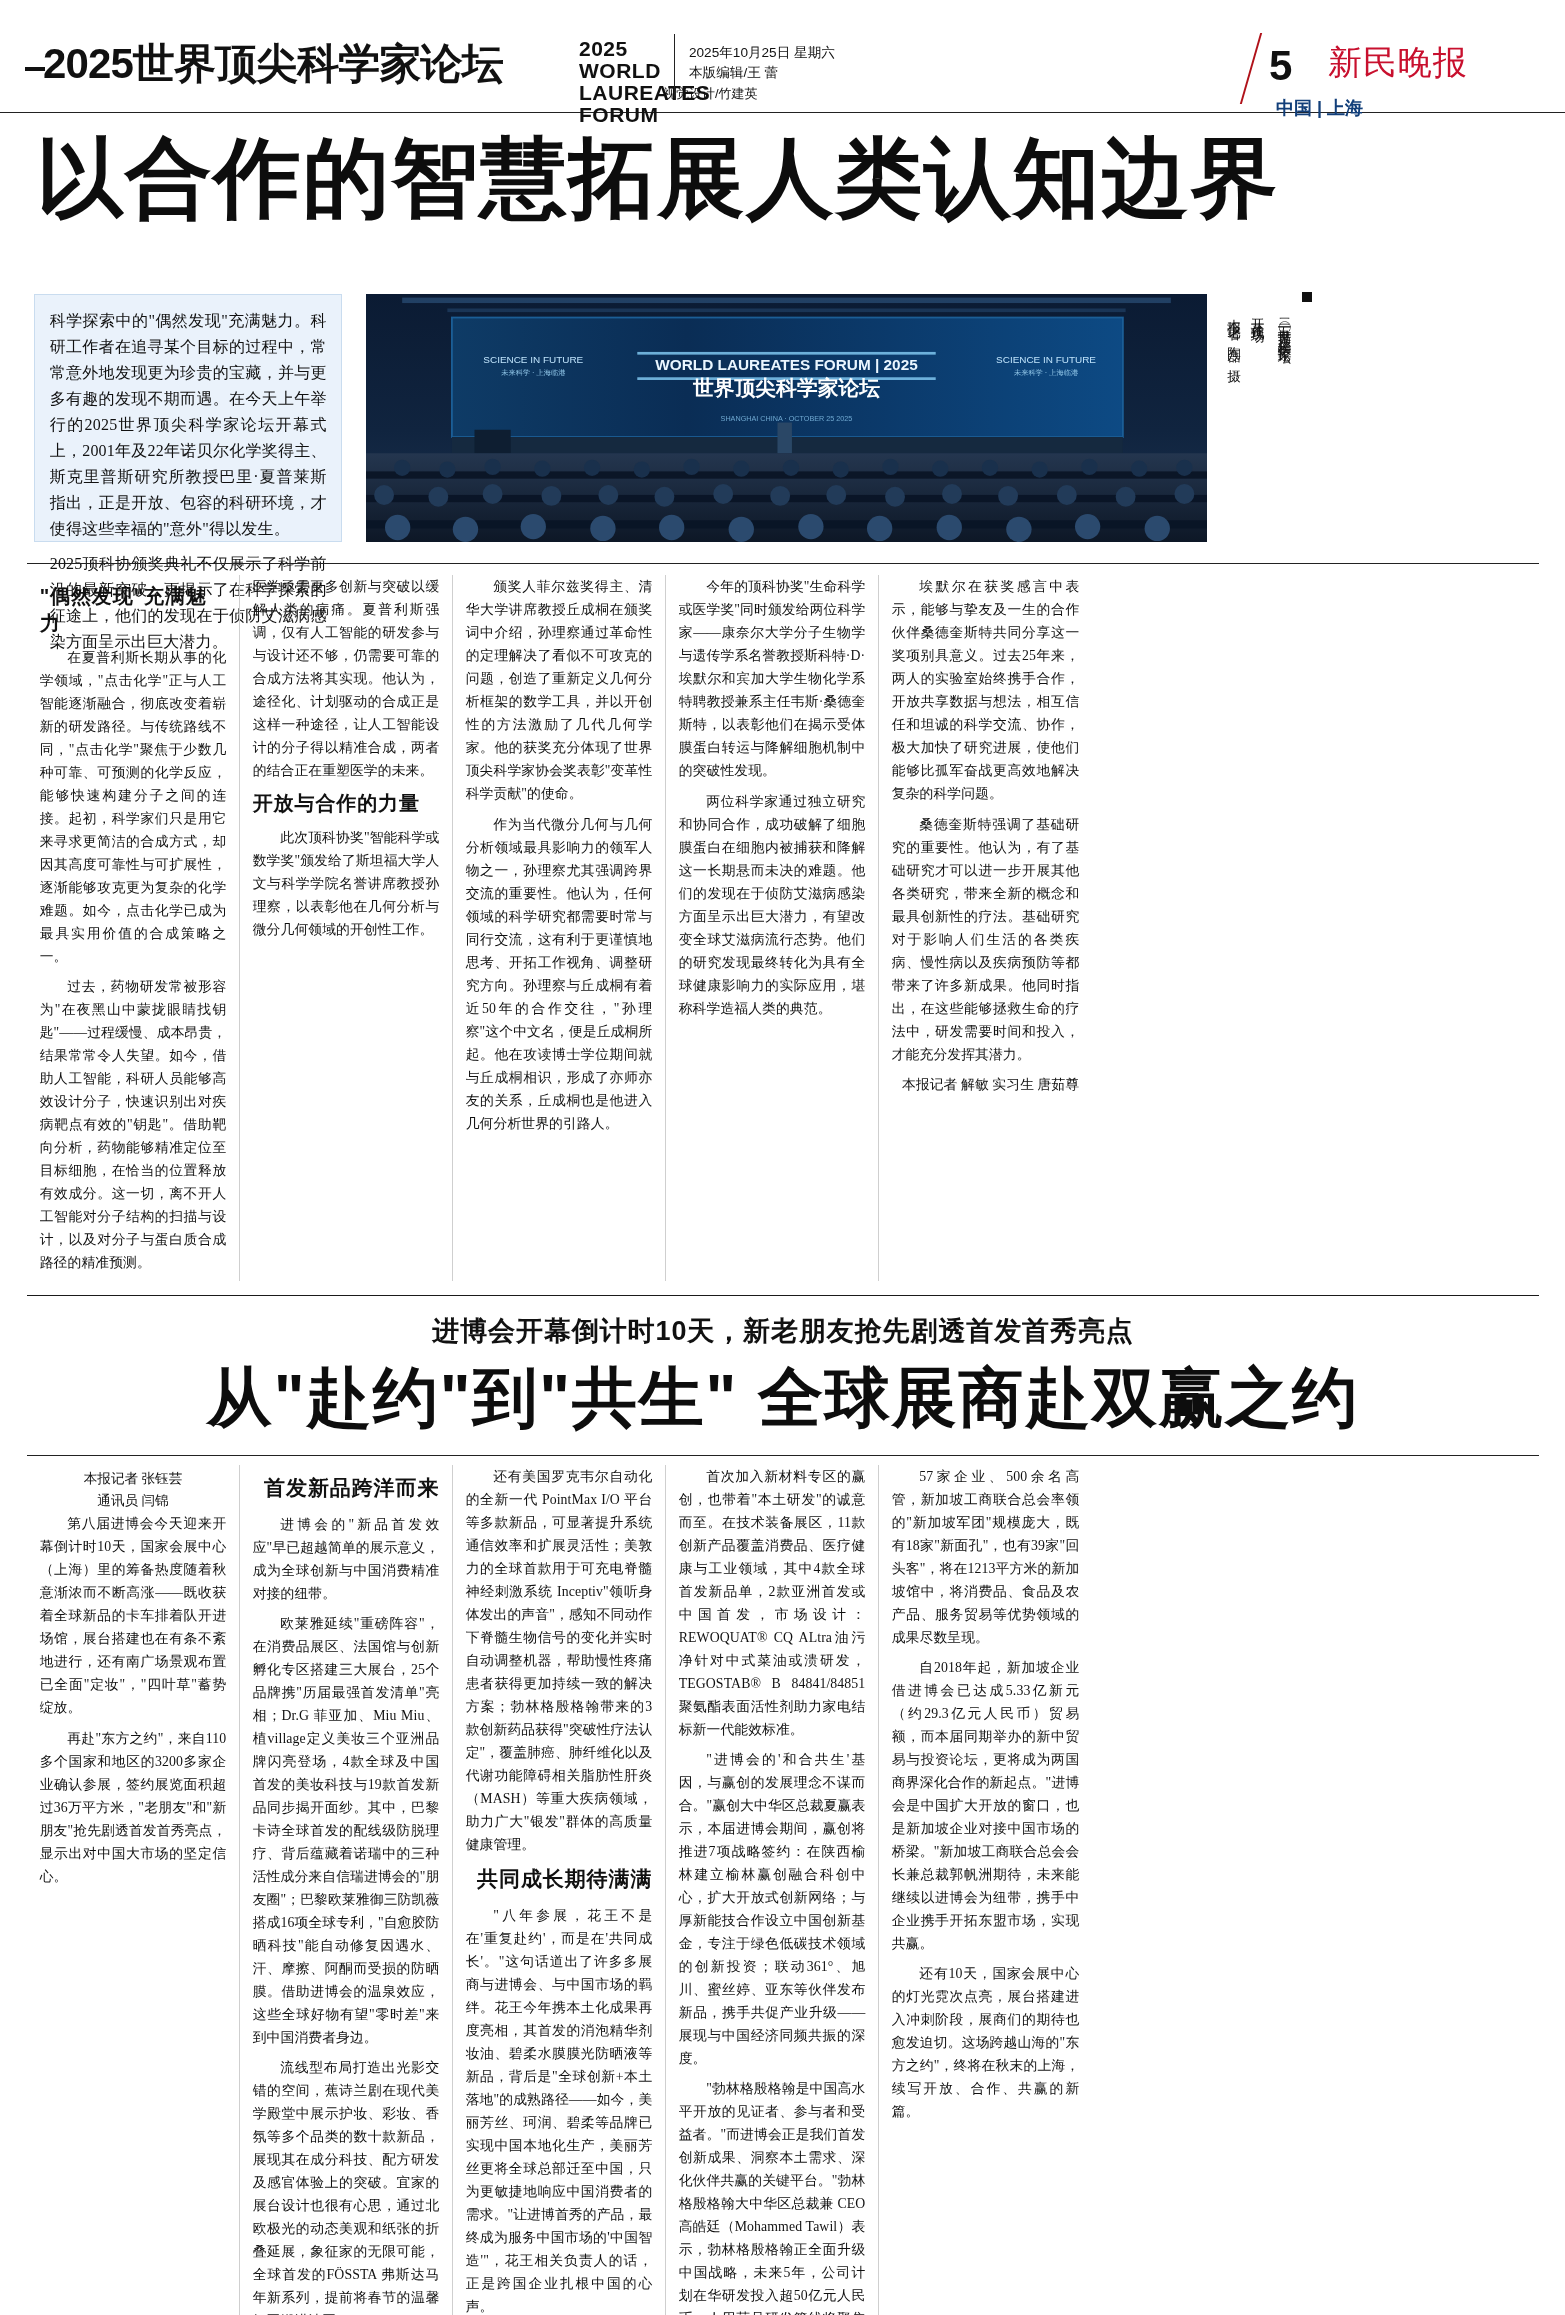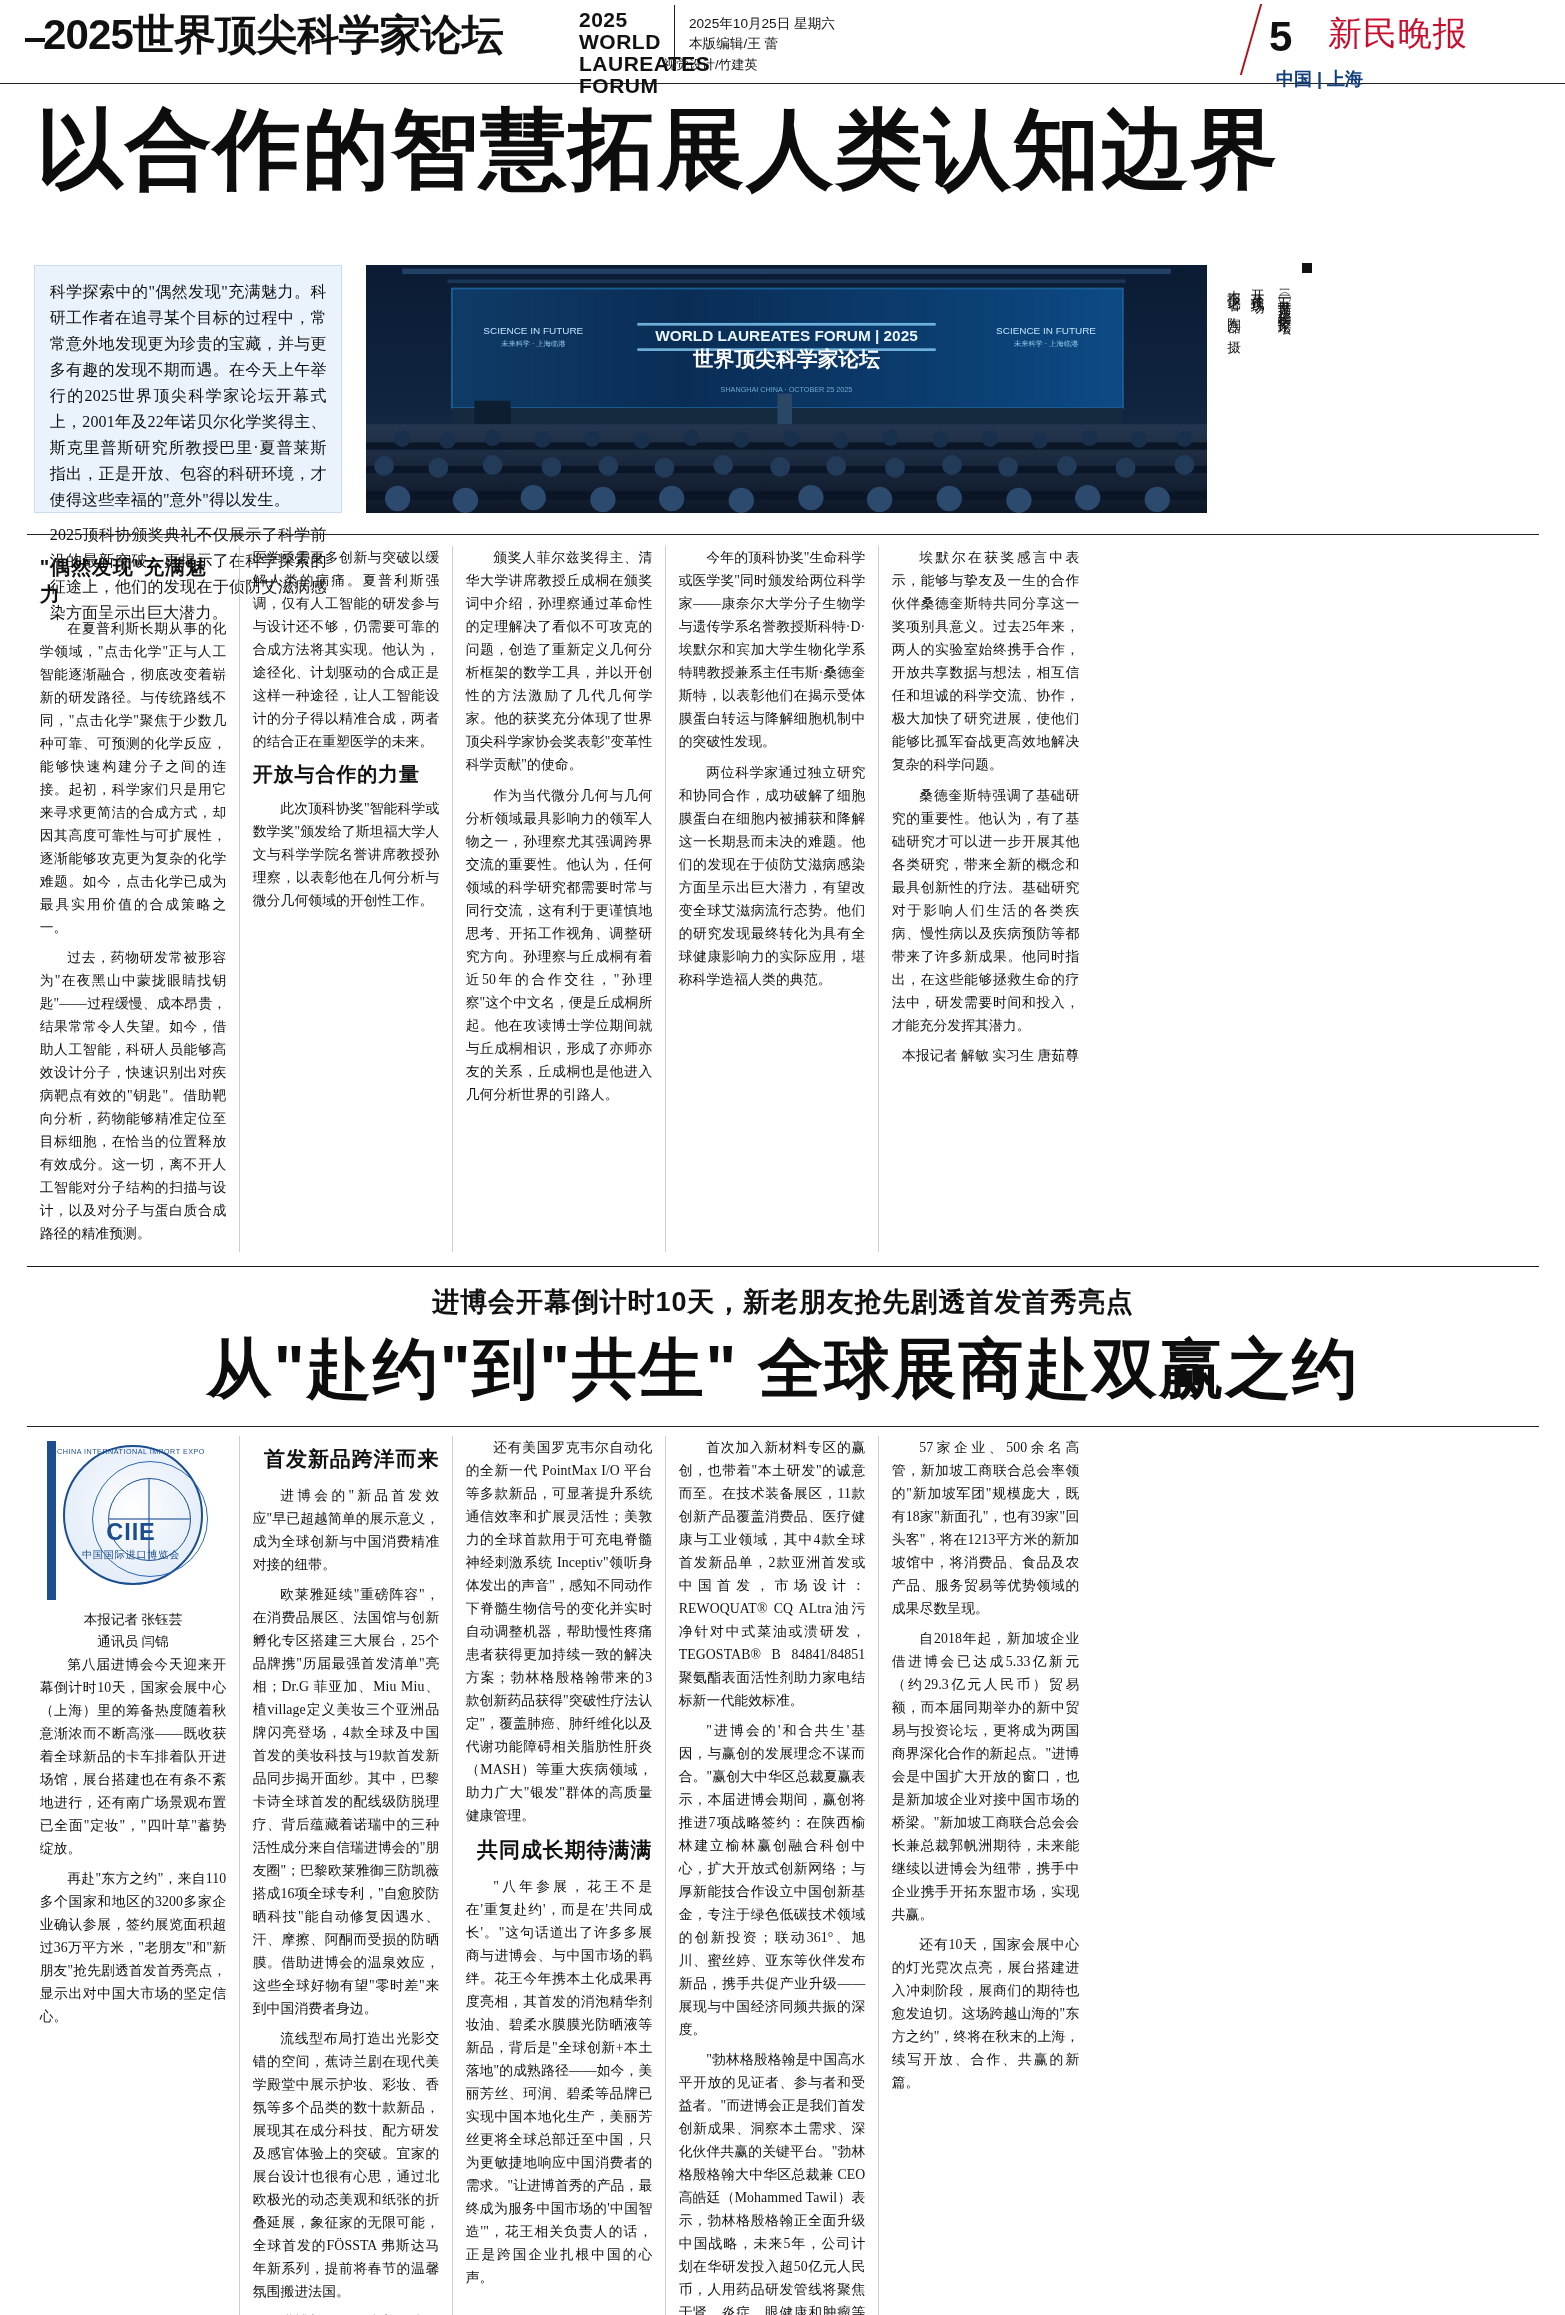--- a/index.html
+++ b/index.html
@@ -6,21 +6,21 @@
   body{
     width:1566px;
     background:#ffffff;
     font-family:"Liberation Serif","DejaVu Serif",serif;
     color:#111;
     -webkit-font-smoothing:antialiased;
   }
   .page{width:1566px;height:2316px;position:relative;overflow:hidden;background:#fff;}
 
   
-  .masthead{position:relative;height:83px;border-bottom:0.9px solid #222;}
+  .masthead{position:relative;height:83px;border-bottom:0.9px solid #222;margin-top:29px;}
   .mh-logo{position:absolute;left:43px;top:7.2px;font-family:"Liberation Sans",sans-serif;font-weight:bold;font-size:42px;letter-spacing:-0.9px;color:#111;white-space:nowrap;}
   .mh-dash{position:absolute;left:25px;top:38px;width:20px;height:3.6px;background:#111;}
   .mh-en{position:absolute;left:579px;top:9px;font-family:"Liberation Sans",sans-serif;font-weight:bold;font-size:21px;line-height:22px;color:#111;letter-spacing:0.5px;}
   .mh-sep1{position:absolute;left:674px;top:5.4px;width:0.9px;height:65px;background:#222;}
   .mh-date{position:absolute;left:689px;top:14.5px;font-size:13.6px;font-family:"Liberation Sans",sans-serif;color:#111;}
   .mh-edit{position:absolute;left:689px;top:35px;font-size:13.6px;font-family:"Liberation Sans",sans-serif;color:#111;}
   .mh-design{position:absolute;left:663px;top:56px;font-size:13px;font-family:"Liberation Sans",sans-serif;color:#111;}
   .mh-slash{position:absolute;left:1250px;top:3.6px;width:1.8px;height:71px;background:#b0121a;transform:skewX(-16deg);}
   .mh-pg{position:absolute;left:1269px;top:12.7px;font-family:"Liberation Sans",sans-serif;font-size:42px;font-weight:bold;color:#111;}
   .mh-paper{position:absolute;left:1328px;top:11px;font-family:"Liberation Sans",sans-serif;font-size:34px;font-weight:normal;color:#c8102e;letter-spacing:0.9px;white-space:nowrap;}
@@ -266,30 +266,20 @@
   <div class="rule-dbl"></div>
 
   <div class="kicker">进博会开幕倒计时10天，新老朋友抢先剧透首发首秀亮点</div>
   <div class="headline2">从"赴约"到"共生" 全球展商赴双赢之约</div>
   <div class="rule-thin"></div>
 
   <div class="art2">
     <div class="cols2">
 
       <div class="col2">
-        <div class="logo-badge">
-          <div class="badge-blue-bar"></div>
-          <div class="badge-circle">
-            <div class="badge-ring"></div>
-            <div class="badge-globe"></div>
-          </div>
-          <div class="badge-text-top">CHINA INTERNATIONAL IMPORT EXPO</div>
-          <div class="badge-ciie">CIIE</div>
-          <div class="badge-cn">中国国际进口博览会</div>
-        </div>
         <div class="rep-line">本报记者 张钰芸<br>通讯员 闫锦</div>
         <p class="ind">第八届进博会今天迎来开幕倒计时10天，国家会展中心（上海）里的筹备热度随着秋意渐浓而不断高涨——既收获着全球新品的卡车排着队开进场馆，展台搭建也在有条不紊地进行，还有南广场景观布置已全面"定妆"，"四叶草"蓄势绽放。</p>
         <p class="ind">再赴"东方之约"，来自110多个国家和地区的3200多家企业确认参展，签约展览面积超过36万平方米，"老朋友"和"新朋友"抢先剧透首发首秀亮点，显示出对中国大市场的坚定信心。</p>
       </div>
 
       <div class="col2">
         <div class="sec-h2">首发新品跨洋而来</div>
         <p class="ind">进博会的"新品首发效应"早已超越简单的展示意义，成为全球创新与中国消费精准对接的纽带。</p>
         <p class="ind">欧莱雅延续"重磅阵容"，在消费品展区、法国馆与创新孵化专区搭建三大展台，25个品牌携"历届最强首发清单"亮相；Dr.G 菲亚加、Miu Miu、植village定义美妆三个亚洲品牌闪亮登场，4款全球及中国首发的美妆科技与19款首发新品同步揭开面纱。其中，巴黎卡诗全球首发的配线级防脱理疗、背后蕴藏着诺瑞中的三种活性成分来自信瑞进博会的"朋友圈"；巴黎欧莱雅御三防凯薇搭成16项全球专利，"自愈胶防晒科技"能自动修复因遇水、汗、摩擦、阿酮而受损的防晒膜。借助进博会的温泉效应，这些全球好物有望"零时差"来到中国消费者身边。</p>
         <p class="ind">流线型布局打造出光影交错的空间，蕉诗兰剧在现代美学殿堂中展示护妆、彩妆、香氛等多个品类的数十款新品，展现其在成分科技、配方研发及感官体验上的突破。宜家的展台设计也很有心思，通过北欧极光的动态美观和纸张的折叠延展，象征家的无限可能，全球首发的FÖSSTA 弗斯达马年新系列，提前将春节的温馨氛围搬进法国。</p>

